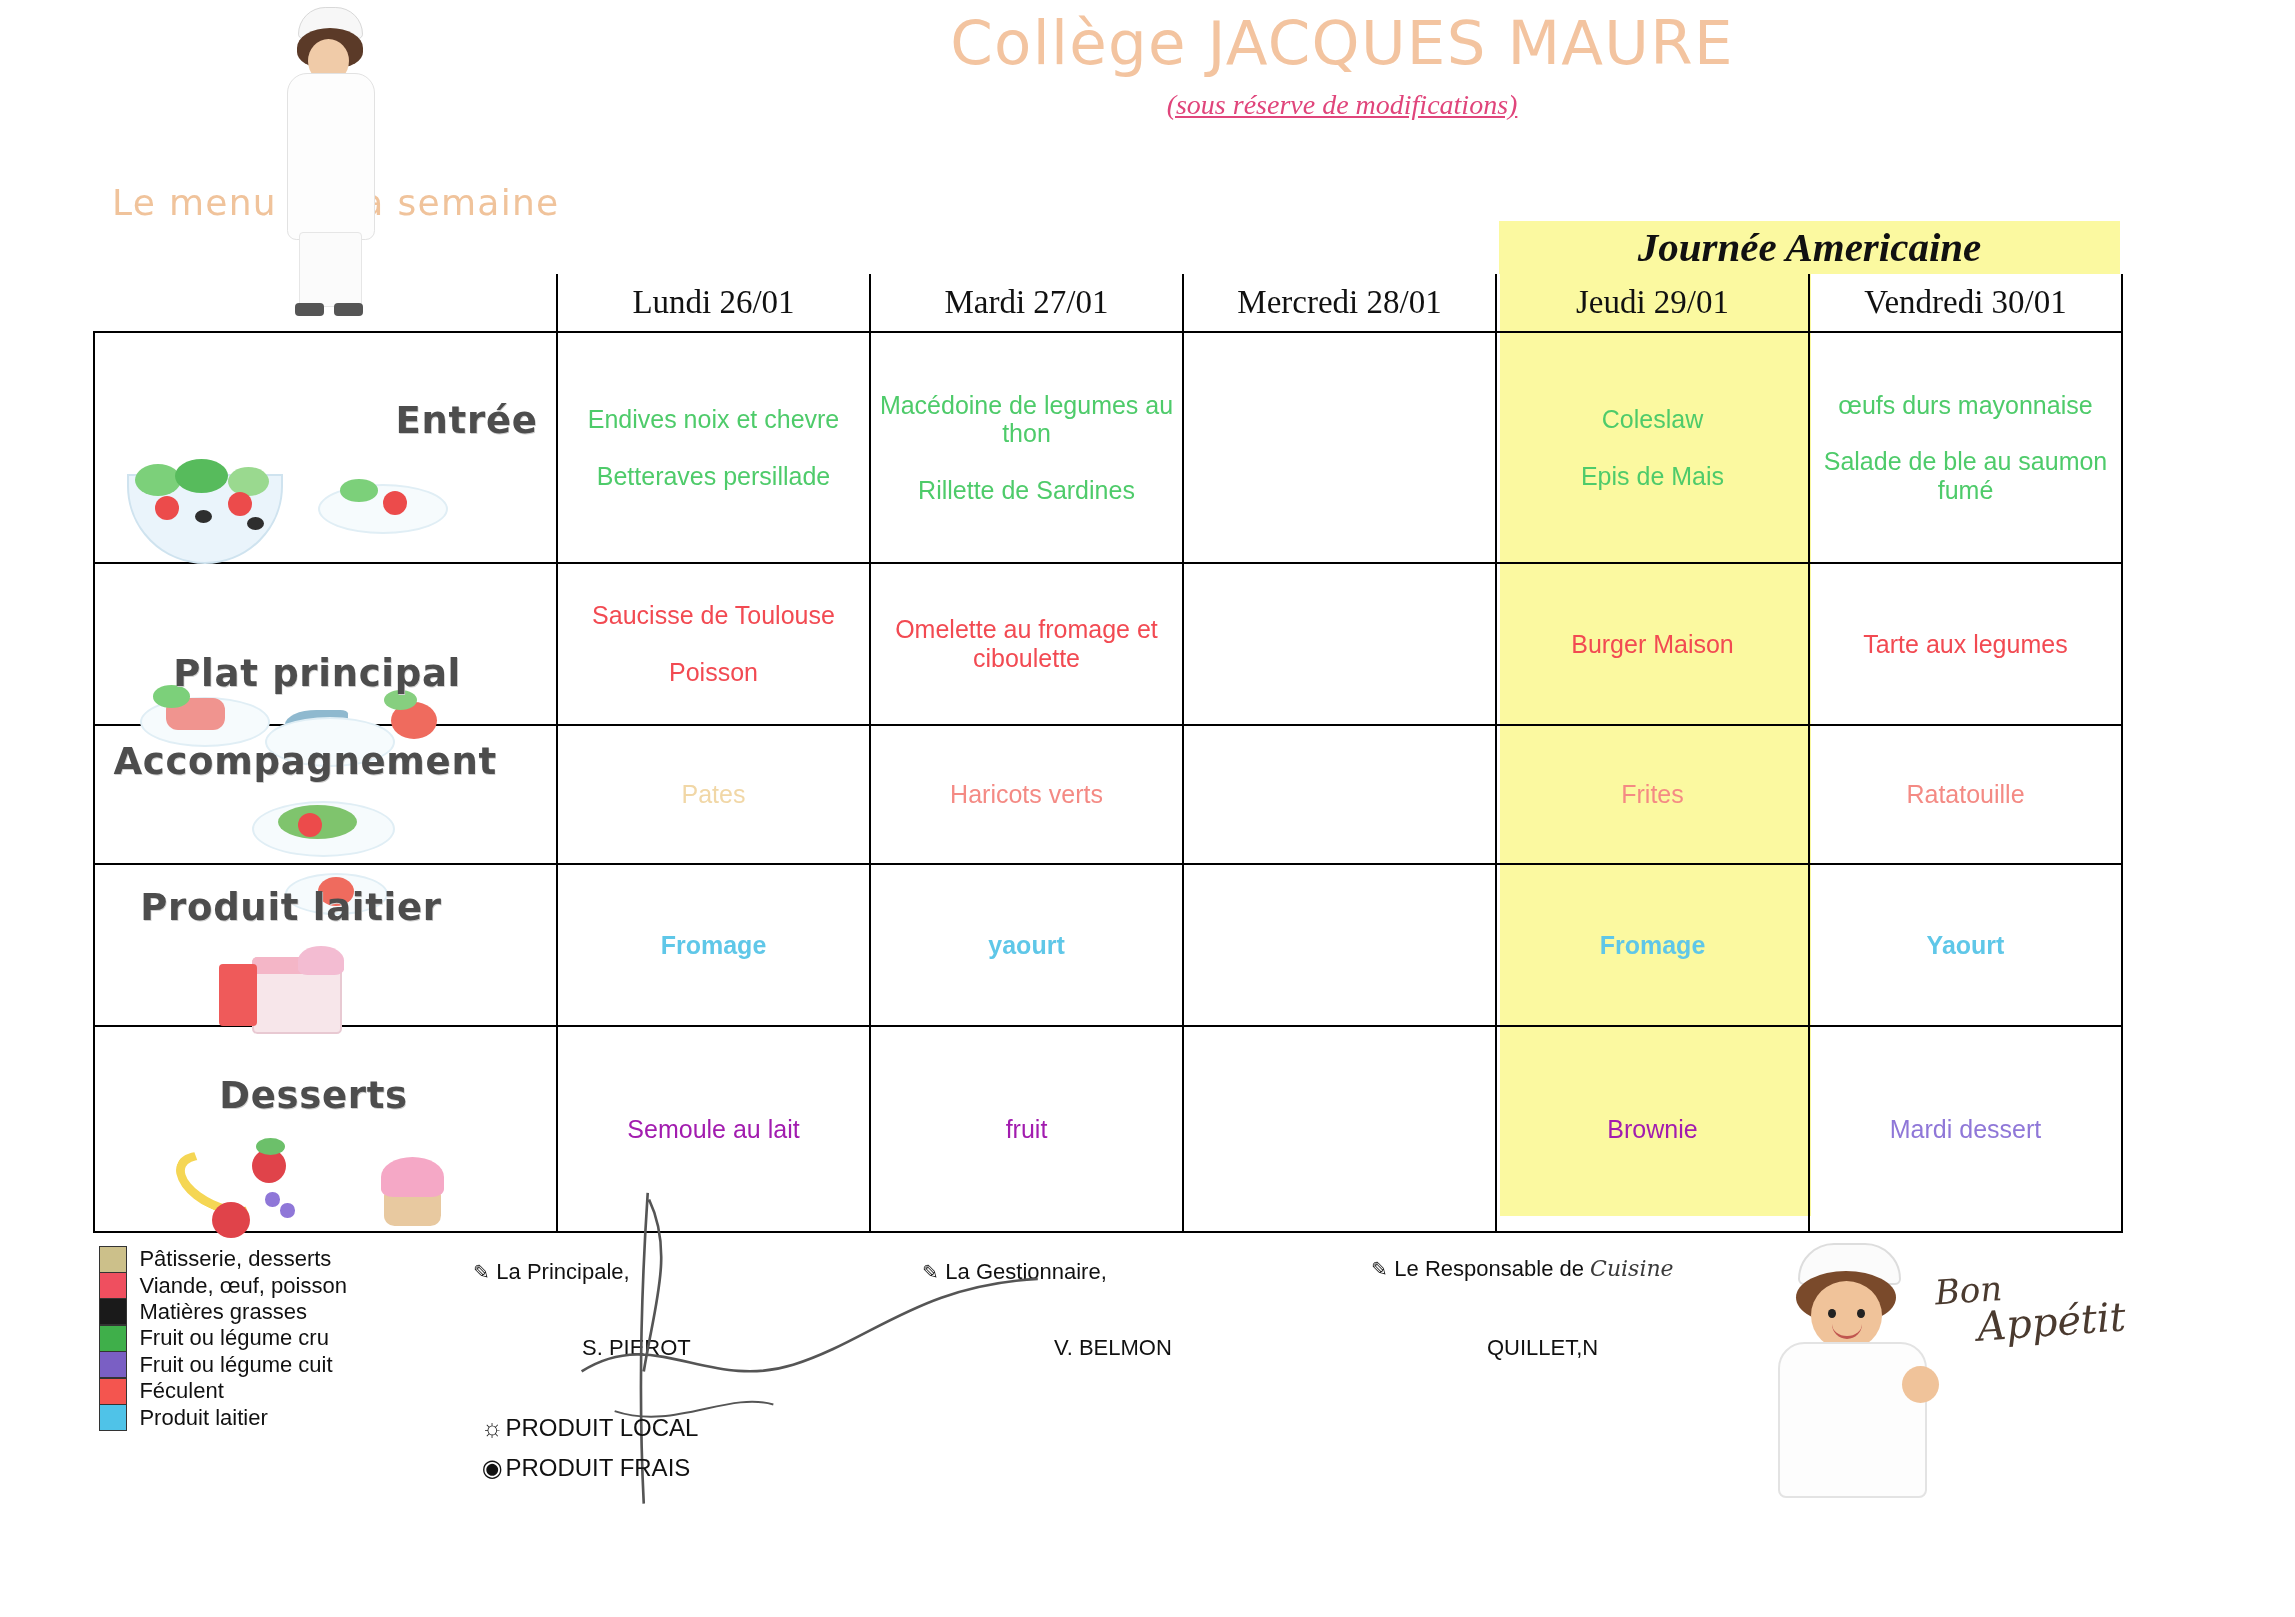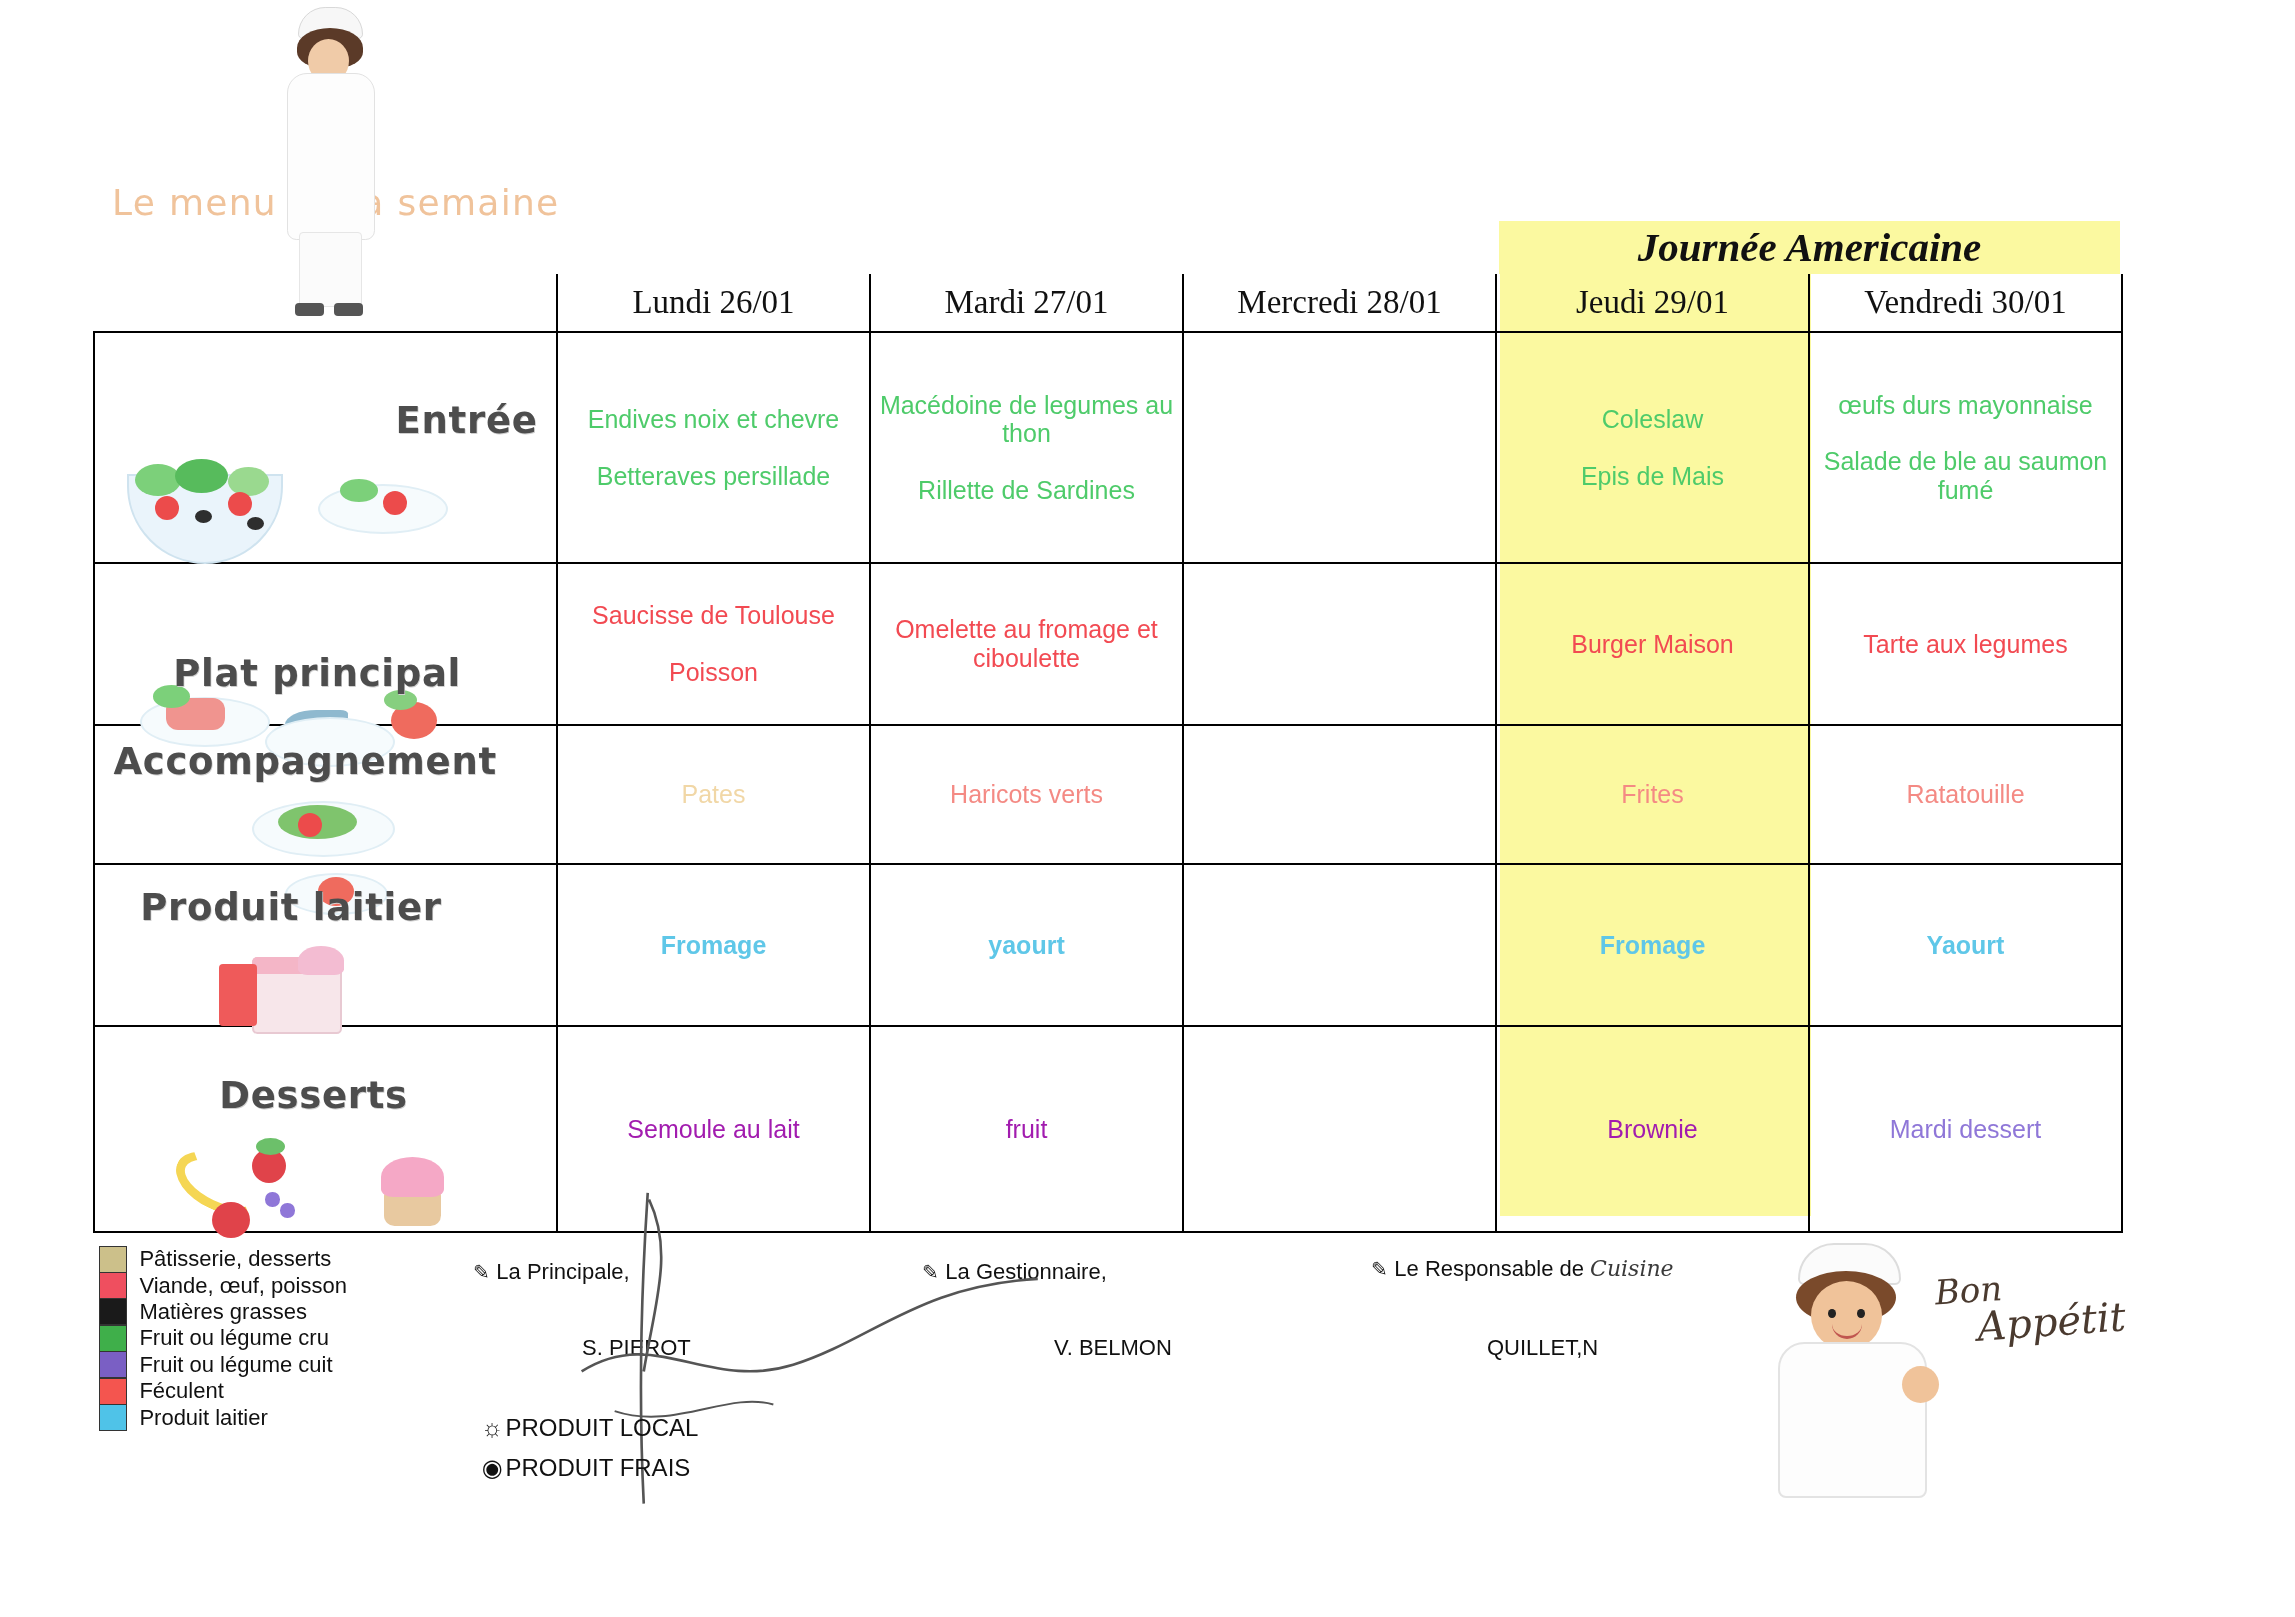--- a/index.html
+++ b/index.html
@@ -393,20 +393,22 @@
     font-size: 34px;
     line-height: 1.0;
     transform: rotate(-4deg);
   }
   .bon-appetit .l2 { margin-left: 40px; display: block; font-size: 40px; }
 </style>
 </head>
 <body>
 
 <div class="header">
+  <div class="school-title">Collège JACQUES MAURE</div>
+  <div class="subtitle">(sous réserve de modifications)</div>
 </div>
 
 <div class="week-label">Le menu de la semaine</div>
 
 <div class="chef-top">
   <div class="hat"></div>
   <div class="hair"></div>
   <div class="face"></div>
   <div class="scarf"></div>
   <div class="body"></div>

